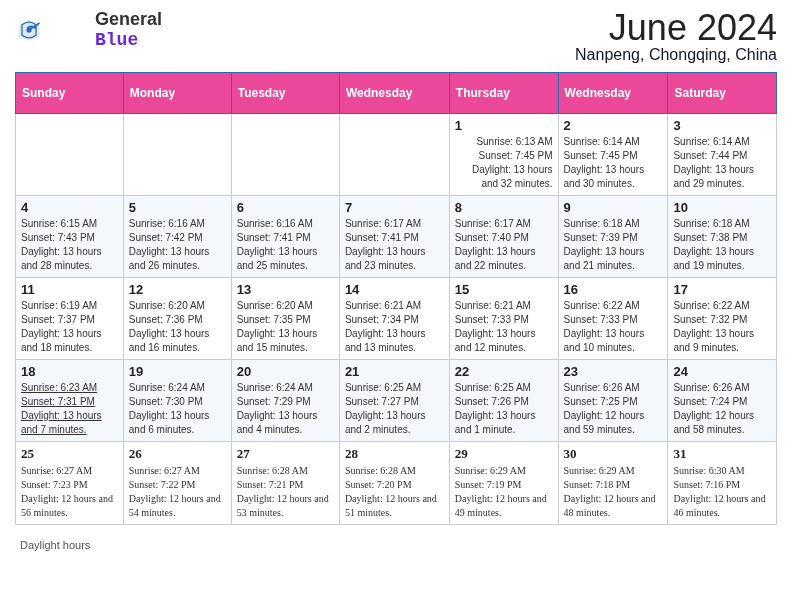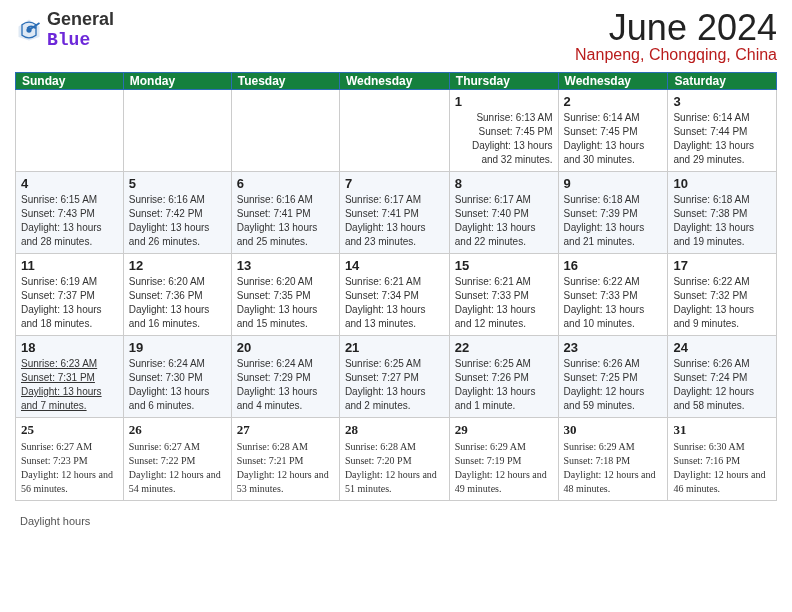--- a/index.html
+++ b/index.html
@@ -22,50 +22,51 @@
     }
     .logo {
       display: flex;
       align-items: center;
       gap: 4px;
     }
     .logo-text {
       font-size: 18px;
       font-weight: bold;
       line-height: 1.1;
+      margin-left: 48px;
     }
     .logo-general { color: #333; }
     .logo-blue { color: #6d28d9; font-family: Liberation Mono, monospace; }
     .logo-icon {
       width: 28px;
       height: 28px;
     }
     .title-block {
       text-align: right;
     }
     .month-title {
       font-size: 36px;
       font-weight: normal;
       color: #222;
       line-height: 1;
     }
     .subtitle {
       font-size: 16px;
-      color: #b91c1c;
+      color: #0f172a;
     }
     .calendar-table {
       width: 100%;
       border-collapse: collapse;
       font-size: 10.5px;
     }
     .calendar-table th {
-      background: #15803d;
+      background: #ec4899;
       color: #fff;
       text-align: left;
-      padding: 1px 6px;
+      padding: 13px 6px;
       font-size: 12px;
       font-weight: bold;
       border: 1px solid #2a6db5;
     }
     .calendar-table td {
       border: 1px solid #ccc;
       vertical-align: top;
       padding: 4px 5px;
       width: 113px;
       min-height: 70px;

